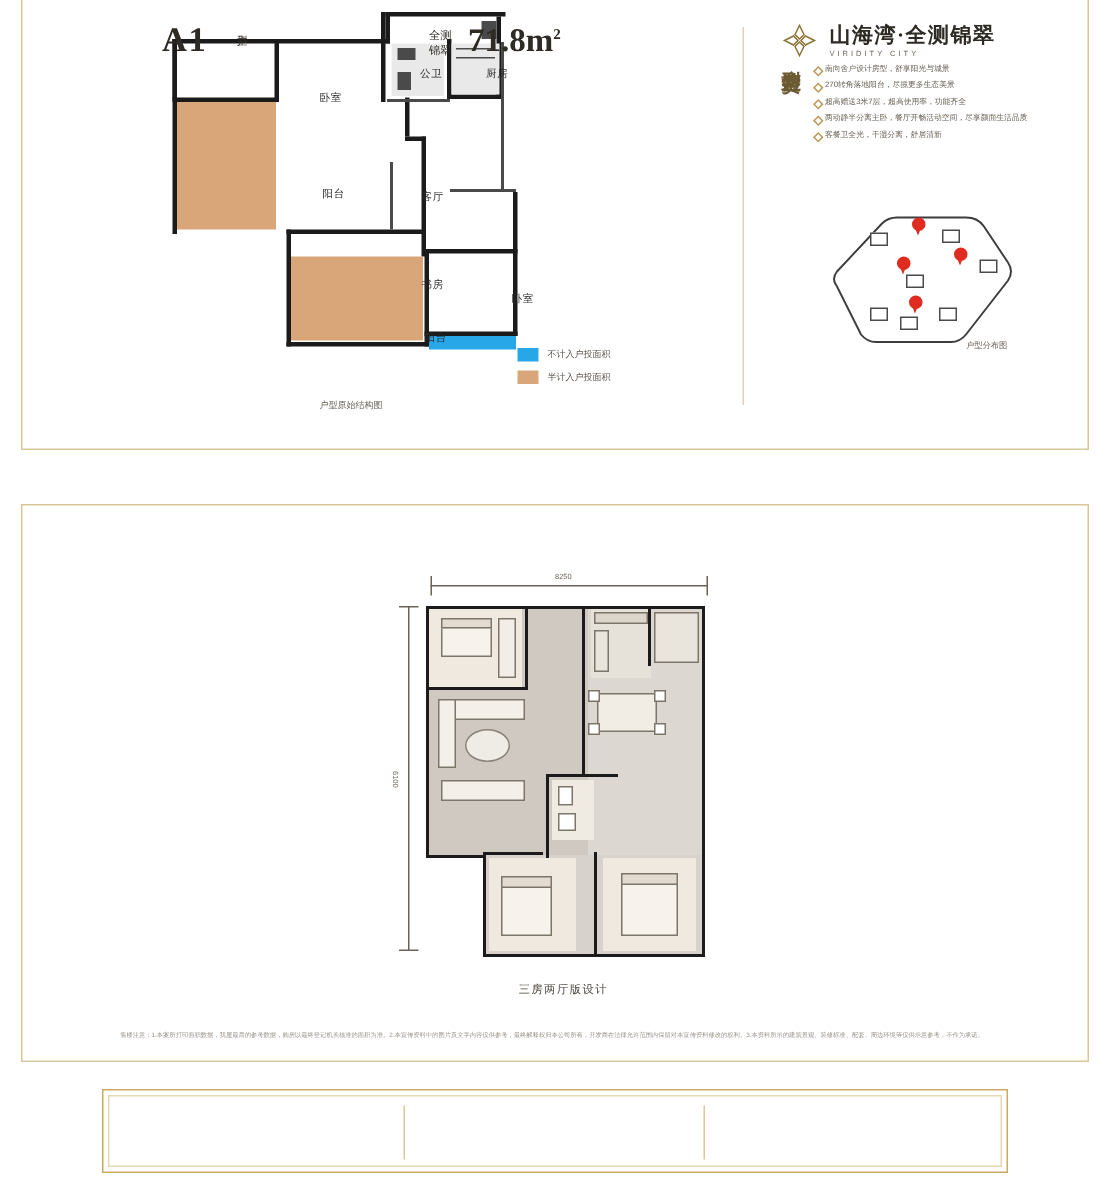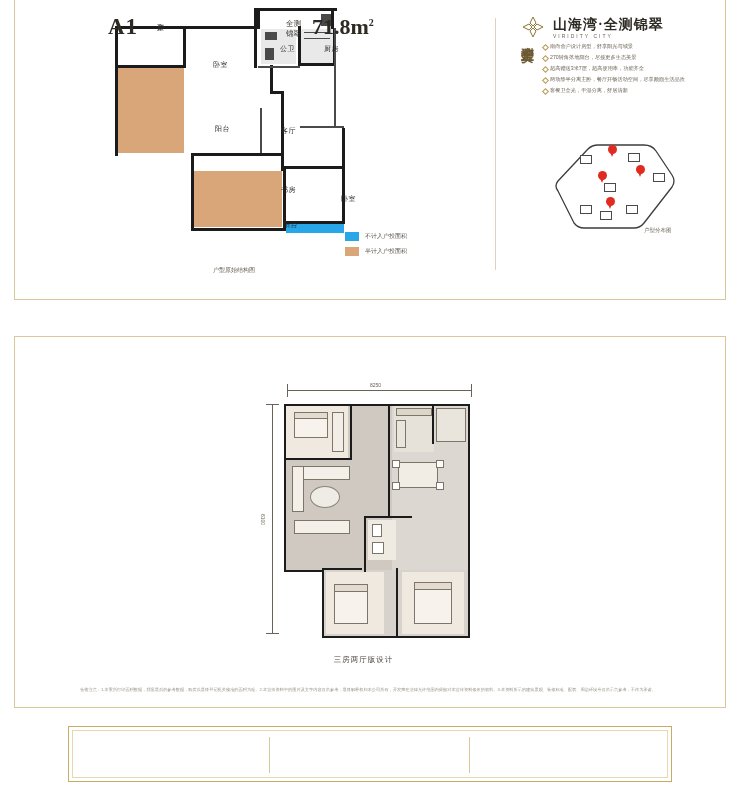--- a/index.html
+++ b/index.html
@@ -321,21 +321,21 @@
   <div class="wall" style="left:74px;top:4px;width:2px;height:56px;"></div>
   <div class="wall" style="left:8px;top:58px;width:68px;height:2px;"></div>
   <div class="wall" style="left:112px;top:4px;width:2px;height:112px;"></div>
   <div class="wall" style="left:88px;top:116px;width:48px;height:2px;"></div>
   <div class="wall" style="left:88px;top:116px;width:2px;height:56px;"></div>
   <div class="wall" style="left:120px;top:168px;width:2px;height:70px;"></div>
   <div class="wall" style="left:46px;top:168px;width:40px;height:2px;"></div>
   <div class="wall" style="left:156px;top:4px;width:2px;height:40px;"></div>
 </div>
 
-<div class="pm-cap" style="position:absolute;left:0;top:655px;width:727px;">三房两厅版设计</div>
+<div class="pm-cap" style="position:absolute;left:12px;top:655px;width:727px;">三房两厅版设计</div>
 <div class="mid-fine">售楼注意：1.本案所打印面积数据，我屋最后的参考数据，购房以最终登记机关核准的面积为准。2.本宣传资料中的图片及文字内容仅供参考，最终解释权归本公司所有，开发商在法律允许范围内保留对本宣传资料修改的权利。3.本资料所示的建筑景观、装修标准、配套、周边环境等仅供示意参考，不作为承诺。</div>
 
 <div class="panel-bot">
   <div class="bot-sep" style="left:200px;"></div>
   <div class="bot-sep" style="left:400px;"></div>
 </div>
 
 <div class="bot-a1">A1</div>
 <div class="bot-huxing" style="writing-mode:vertical-rl;">户型</div>
 <div class="bot-area-lab">全测锦翠</div>

